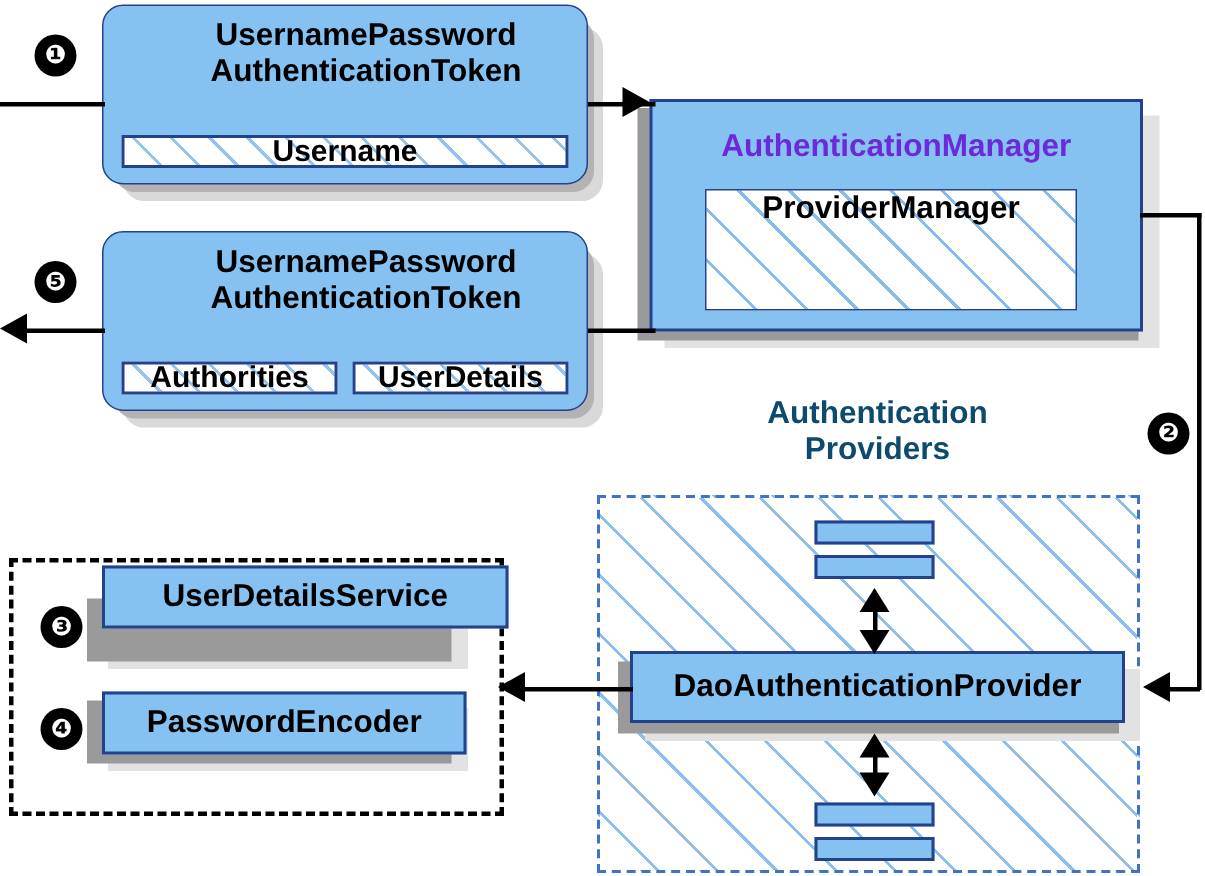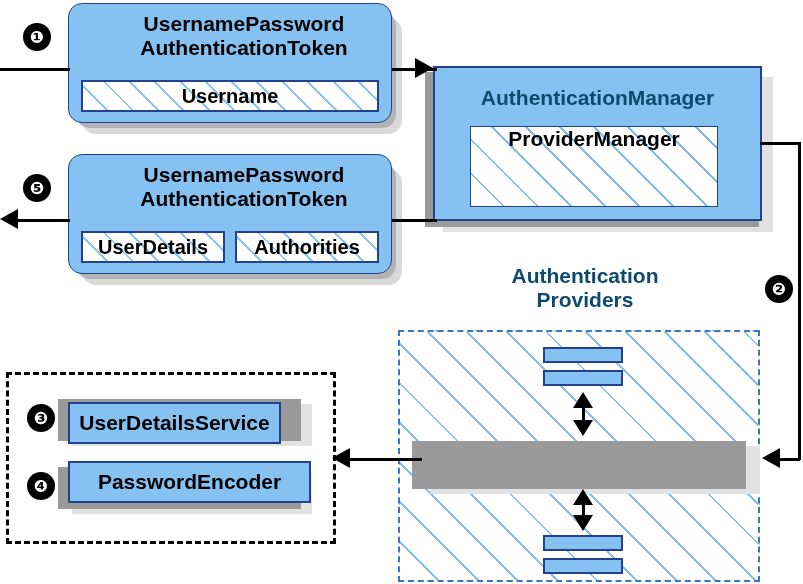--- a/index.html
+++ b/index.html
@@ -70,21 +70,21 @@
   }
   .token-slots {
     position: absolute;
     left: 12px; right: 12px;
     bottom: 10px;
     display: flex;
     gap: 10px;
   }
   .slot {
     flex: 1;
-    height: 32px;
+    height: 22px;
     background: #ffffff;
     border: 2px solid #24418c;
     box-sizing: border-box;
     display: flex;
     align-items: center;
     justify-content: center;
     font-size: 20px;
     font-weight: bold;
     color: #000;
     position: relative;
@@ -226,21 +226,21 @@
     color: #000;
     z-index: 16;
   }
   .mgr-title {
     position: absolute;
     left: 0; right: 0;
     top: 18px;
     font-size: 21px;
     font-weight: bold;
     text-align: center;
-    color: #0c4a6e;
+    color: #6d28d9;
     z-index: 16;
   }
   .hatch-label {
     font-size: 21px;
     font-weight: bold;
     color: #000;
     position: relative;
     z-index: 3;
   }
 </style>
@@ -283,24 +283,24 @@
   <div class="badge" style="left:24px; top:175px;">❺</div>
 
   <div class="token-shadow outer" style="left:82px; top:169px; width:320px; height:116px;"></div>
   <div class="token-shadow" style="left:76px; top:163px; width:320px; height:116px;"></div>
 
   <div class="token-box" style="left:68px; top:154px; width:324px; height:120px;">
     <div class="title-txt token-title">UsernamePassword
 AuthenticationToken</div>
     <div class="token-slots">
       <div class="slot">
-        <span>UserDetails</span>
+        <span>Authorities</span>
       </div>
       <div class="slot">
-        <span>Authorities</span>
+        <span>UserDetails</span>
       </div>
     </div>
   </div>
 
   <div class="rect-shadow-out" style="left:443px; top:77px; width:330px; height:155px;"></div>
   <div class="rect-shadow-mid" style="left:425px; top:72px; width:334px; height:155px;"></div>
 
   <div class="rect-box" style="left:433px; top:66px; width:329px; height:155px; border-width:2px;">
     <div class="mgr-title">AuthenticationManager</div>
   </div>
@@ -317,34 +317,37 @@
 
   <div class="mini-bar" style="left:543px; top:347px; width:80px; height:16px;"></div>
   <div class="mini-bar" style="left:543px; top:370px; width:80px; height:16px;"></div>
 
   <div class="arrow up" style="left:573px; top:392px;"></div>
   <div class="line-v" style="left:582px; top:396px; height:32px;"></div>
   <div class="arrow down" style="left:573px; top:420px;"></div>
 
   <div class="rect-shadow-out" style="left:430px; top:446px; width:330px; height:48px;"></div>
   <div class="rect-shadow-mid" style="left:412px; top:441px; width:334px; height:48px;"></div>
+  <div class="rect-box" style="left:420px; top:434px; width:330px; height:48px;">
+    <div class="box-label">DaoAuthenticationProvider</div>
+  </div>
 
   <div class="arrow up" style="left:573px; top:489px;"></div>
   <div class="line-v" style="left:582px; top:493px; height:30px;"></div>
   <div class="arrow down" style="left:573px; top:515px;"></div>
 
   <div class="mini-bar" style="left:543px; top:535px; width:80px; height:16px;"></div>
   <div class="mini-bar" style="left:543px; top:558px; width:80px; height:16px;"></div>
 
   <div class="dashed-black" style="left:6px; top:372px; width:330px; height:172px;"></div>
 
   <div class="badge" style="left:28px; top:405px;">❸</div>
   <div class="rect-shadow-out" style="left:72px; top:404px; width:240px; height:42px;"></div>
   <div class="rect-shadow-mid" style="left:58px; top:399px; width:243px; height:42px;"></div>
-  <div class="rect-box" style="left:68px; top:402px; width:213px; height:42px;">
+  <div class="rect-box" style="left:68px; top:377px; width:271px; height:42px;">
     <div class="box-label">UserDetailsService</div>
   </div>
 
   <div class="badge" style="left:28px; top:473px;">❹</div>
   <div class="rect-shadow-out" style="left:72px; top:472px; width:240px; height:42px;"></div>
   <div class="rect-shadow-mid" style="left:58px; top:467px; width:243px; height:42px;"></div>
   <div class="rect-box" style="left:68px; top:461px; width:243px; height:42px;">
     <div class="box-label">PasswordEncoder</div>
   </div>
 

